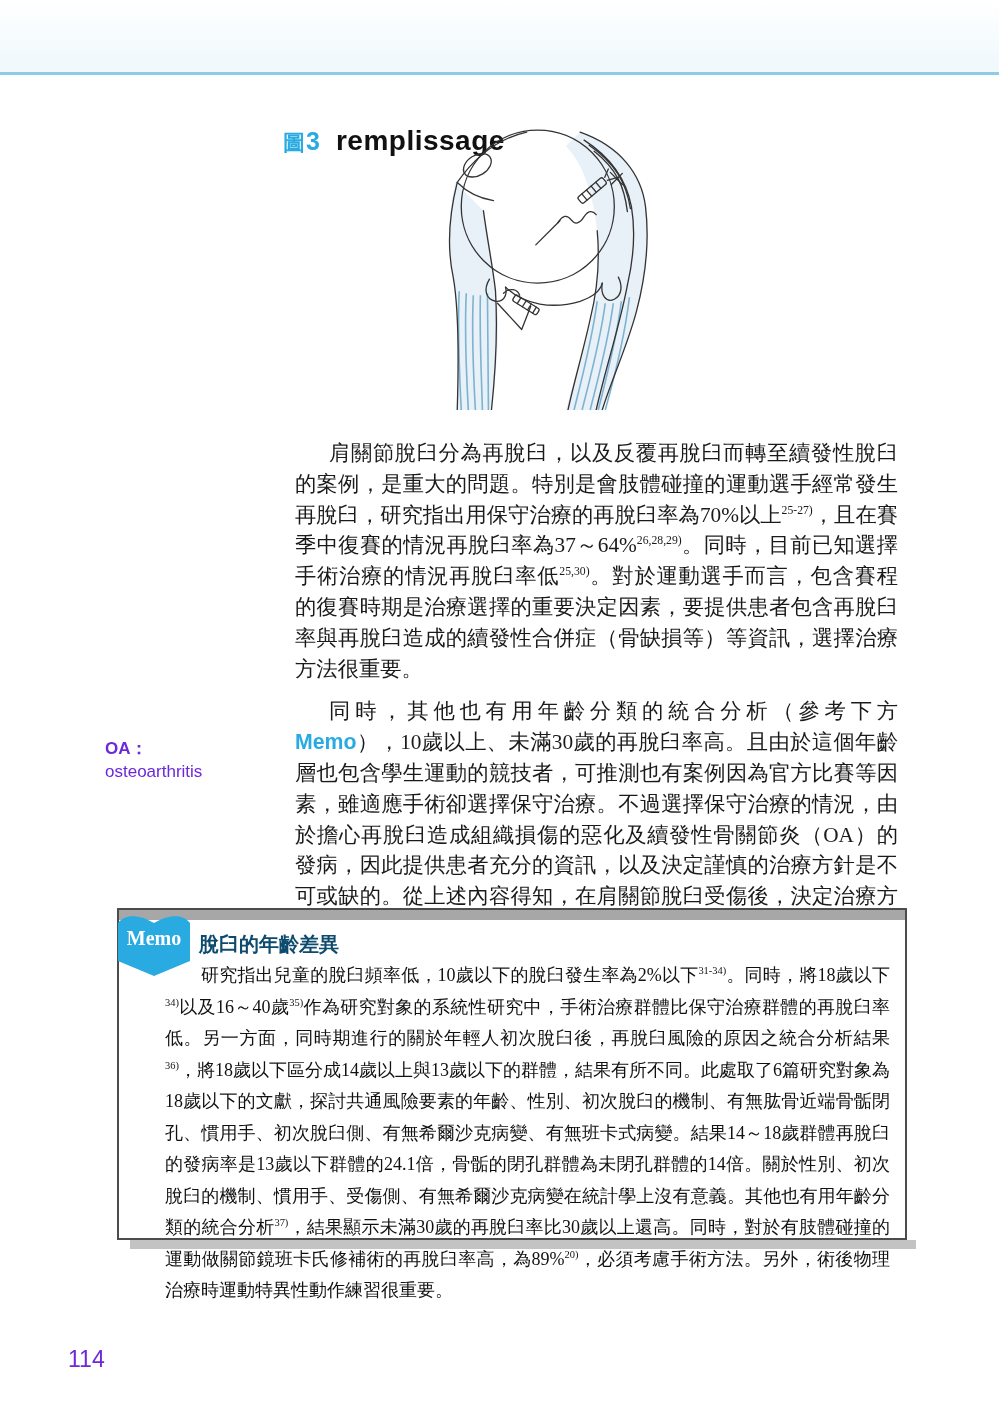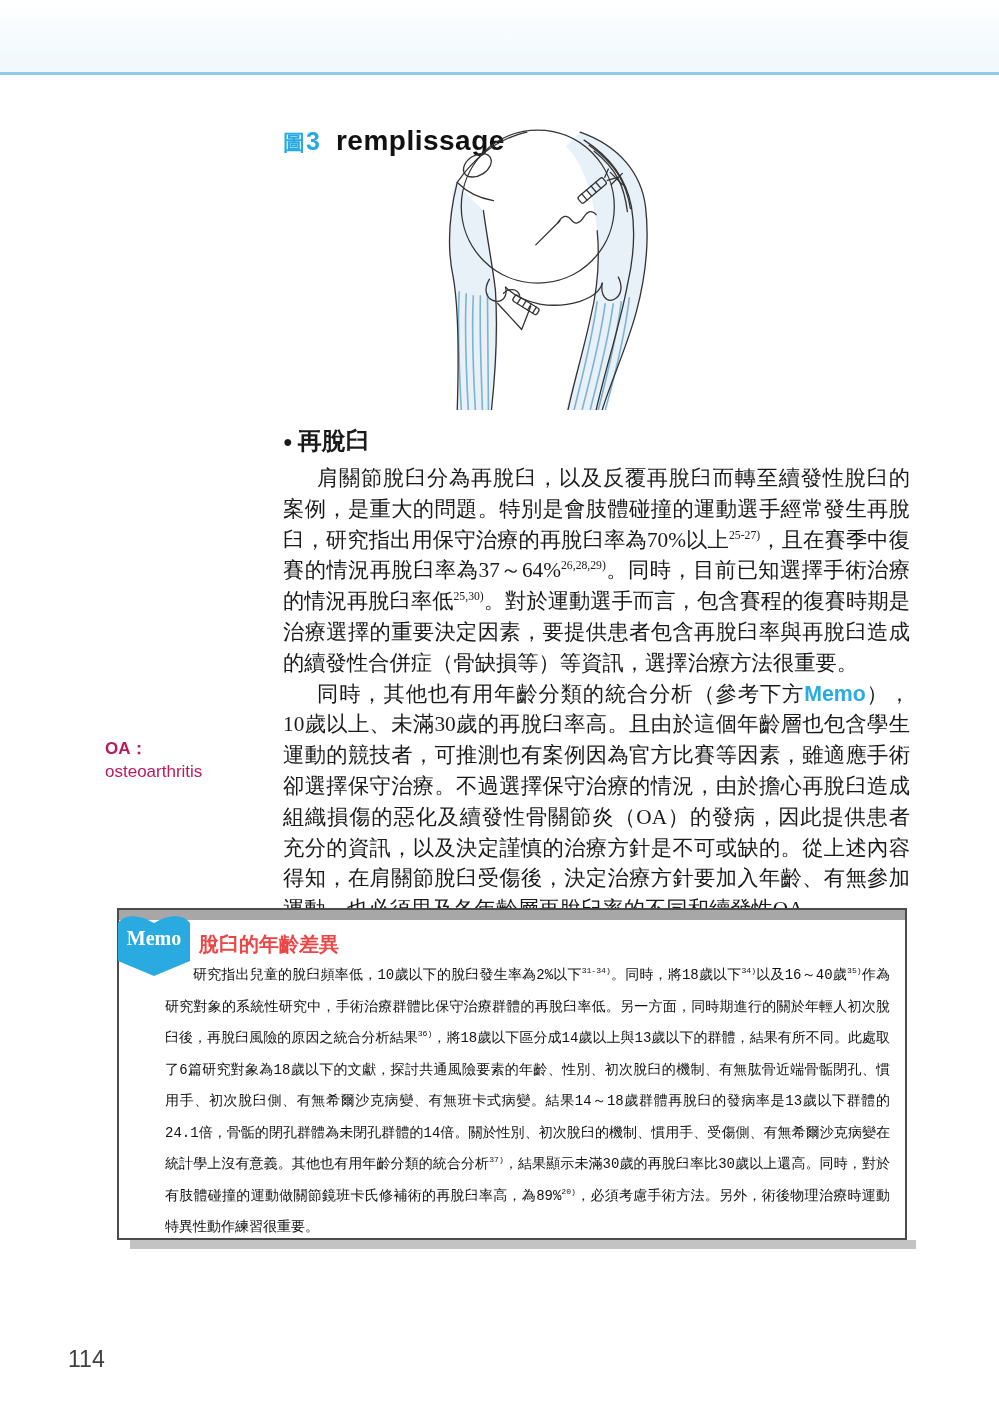--- a/index.html
+++ b/index.html
@@ -19,45 +19,45 @@
     font-family:"Liberation Sans","DejaVu Sans",sans-serif; }
   .fig-label .zu   { color:#29abe2; font-weight:bold; font-size:22px; }
   .fig-label .num  { color:#29abe2; font-weight:bold; font-size:25px; margin-left:1px; }
   .fig-label .cap  { color:#111; font-weight:bold; font-size:28px; margin-left:16px; letter-spacing:0.5px; }
   .fig-art { position:absolute; left:433px; top:118px; width:272px; height:292px; }
 
   
   .main-col { position:absolute; left:283px; top:426px; width:627px; }
   .sec-head { font-size:24px; font-weight:bold; margin:0 0 6px 0; line-height:30px; }
   .sec-head .bullet { font-size:16px; vertical-align:2px; margin-right:5px; }
-  .bodytext p { margin:0; font-size:21.3px; line-height:30.8px; text-align:justify; text-indent:1.6em; }
+  .bodytext p { margin:12px; font-size:21.3px; line-height:30.8px; text-align:justify; text-indent:1.6em; }
   .bodytext sup { font-size:0.55em; line-height:0; vertical-align:super; }
   .memo-link { color:#29abe2; font-weight:bold; font-family:"Liberation Sans","DejaVu Sans",sans-serif; }
 
   
   .margin-note { position:absolute; left:105px; top:737px; width:170px;
-    font-family:"Liberation Sans","DejaVu Sans",sans-serif; font-size:17px; line-height:23px; color:#be185d; }
+    font-family:"Liberation Sans","DejaVu Sans",sans-serif; font-size:17px; line-height:23px; color:#6d28d9; }
   .margin-note .term { font-weight:bold; }
 
   
   .memo-box { position:absolute; left:117px; top:908px; width:790px; height:332px;
     box-sizing:border-box; border:2px solid #4c4c4c; background:#ffffff; }
   .memo-topbar { position:absolute; left:0; top:0; right:0; height:10px; background:#a7a7a7; }
   .memo-icon { position:absolute; left:-4px; top:1px; width:78px; height:68px; }
   .memo-icon text { font-family:"Liberation Serif","DejaVu Serif",serif; font-weight:bold; font-size:20px; fill:#ffffff; }
   .memo-title { position:absolute; left:80px; top:21px;
-    font-family:"Liberation Sans","DejaVu Sans",sans-serif; font-weight:bold; font-size:20px; color:#ef4444; }
+    font-family:"Liberation Sans","DejaVu Sans",sans-serif; font-weight:bold; font-size:20px; color:#0c4a6e; }
   .memo-body { position:absolute; left:46px; right:15px; top:50px;
-    font-family:Liberation Mono, monospace; font-size:14px; line-height:31.5px;
+    font-family:Liberation Serif, serif; font-size:18px; line-height:31.5px;
     text-align:justify; text-indent:2em; color:#111; }
   .memo-body sup { font-size:0.58em; line-height:0; vertical-align:super; }
   .memo-shadow { position:absolute; left:130px; top:1240px; width:786px; height:9px; background:#c3c3c3; }
 
   .page-num { position:absolute; left:68px; top:1346px;
-    font-family:"Liberation Sans","DejaVu Sans",sans-serif; font-size:23px; color:#404040; }
+    font-family:"Liberation Sans","DejaVu Sans",sans-serif; font-size:23px; color:#6d28d9; }
 
   svg .ln { fill:none; stroke:#333333; stroke-width:1.3; stroke-linecap:round; }
   svg .fillband { fill:#e8f0f8; stroke:none; }
   svg .stripe { fill:none; stroke:#7db3d0; stroke-width:1.6; }
 </style>
 </head>
 <body>
 
 <div class="page">
 
@@ -116,21 +116,20 @@
     <path class="ln" d="M176,54 L188,66 M188,55 L177,66"></path>
 
     <g transform="rotate(32 92 186)">
       <rect class="ln" x="78" y="182" width="28" height="7" rx="2" fill="#ffffff"></rect>
       <path class="ln" d="M84,182 L84,189 M90,182 L90,189 M96,182 L96,189 M102,182 L102,189"></path>
     </g>
     <path class="ln" d="M70,174 C76,168 84,170 86,176"></path>
   </svg>
 
   <div class="main-col">
-    <h2 class="sec-head"><span class="bullet">●</span><span>再脫臼</span></h2>
     <div class="bodytext">
       <p><span>肩關節脫臼分為再脫臼，以及反覆再脫臼而轉至續發性脫臼的案例，是重大的問題。特別是會肢體碰撞的運動選手經常發生再脫臼，研究指出用保守治療的再脫臼率為70%以上</span><sup>25-27)</sup><span>，且在賽季中復賽的情況再脫臼率為37～64%</span><sup>26,28,29)</sup><span>。同時，目前已知選擇手術治療的情況再脫臼率低</span><sup>25,30)</sup><span>。對於運動選手而言，包含賽程的復賽時期是治療選擇的重要決定因素，要提供患者包含再脫臼率與再脫臼造成的續發性合併症（骨缺損等）等資訊，選擇治療方法很重要。</span></p>
       <p><span>同時，其他也有用年齡分類的統合分析（參考下方</span><span class="memo-link">Memo</span><span>），10歲以上、未滿30歲的再脫臼率高。且由於這個年齡層也包含學生運動的競技者，可推測也有案例因為官方比賽等因素，雖適應手術卻選擇保守治療。不過選擇保守治療的情況，由於擔心再脫臼造成組織損傷的惡化及續發性骨關節炎（OA）的發病，因此提供患者充分的資訊，以及決定謹慎的治療方針是不可或缺的。從上述內容得知，在肩關節脫臼受傷後，決定治療方針要加入年齡、有無參加運動，也必須思及各年齡層再脫臼率的不同和續發性OA。</span></p>
     </div>
   </div>
 
   <div class="margin-note">
     <div class="term">OA：</div>
     <div>osteoarthritis</div>
   </div>

